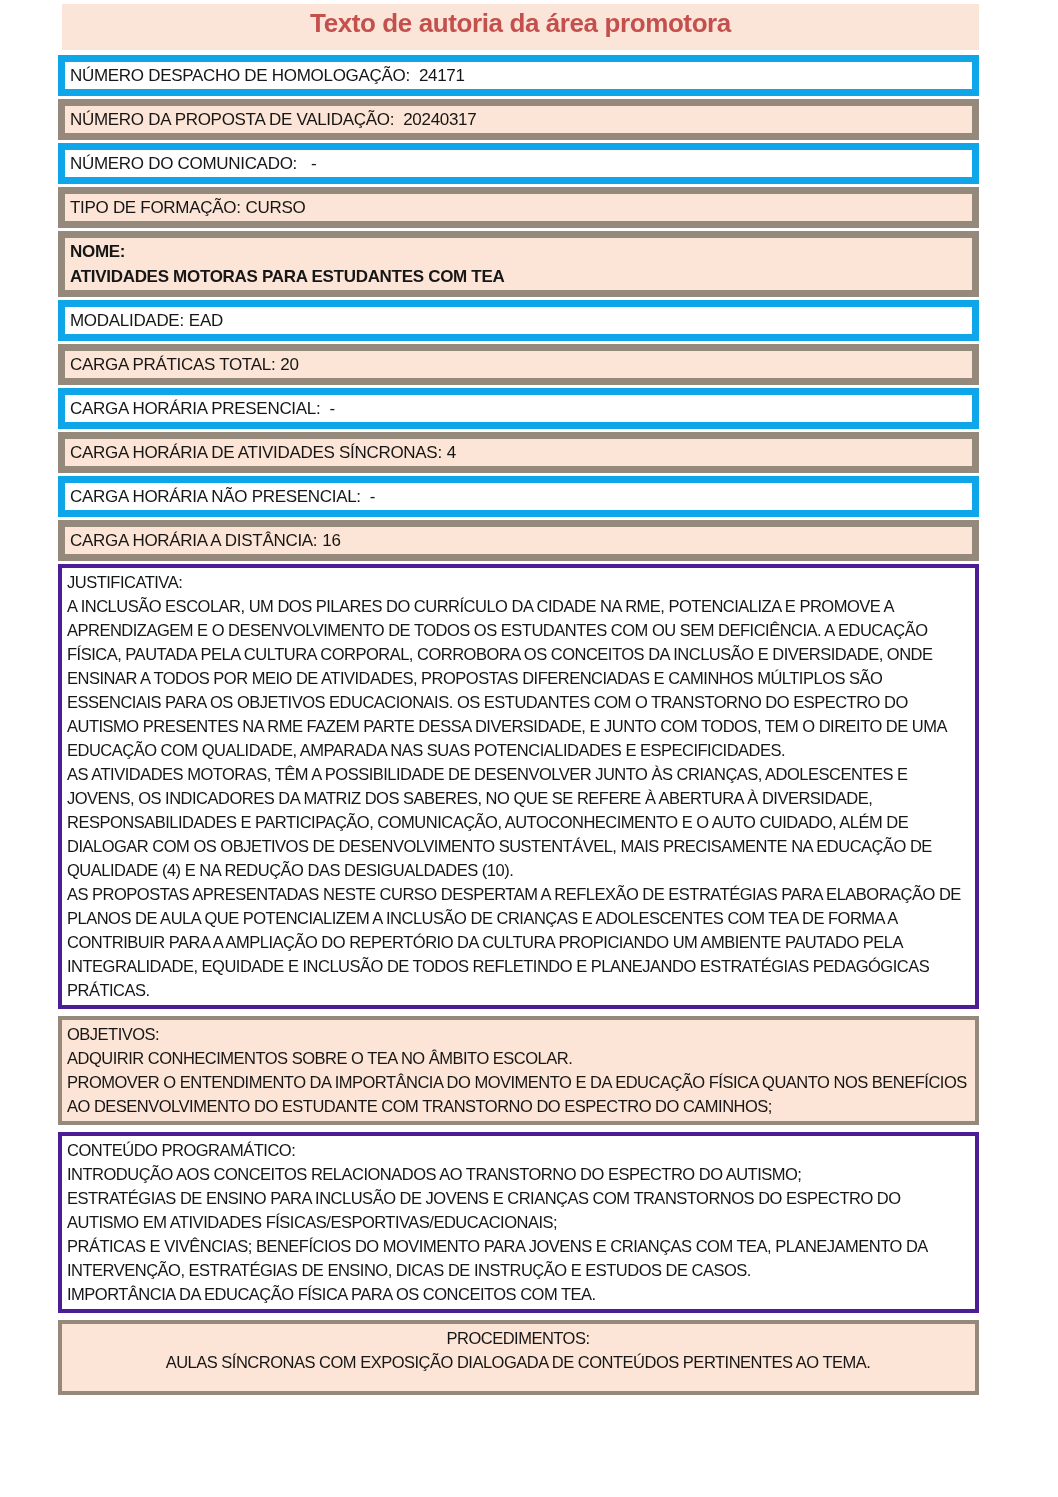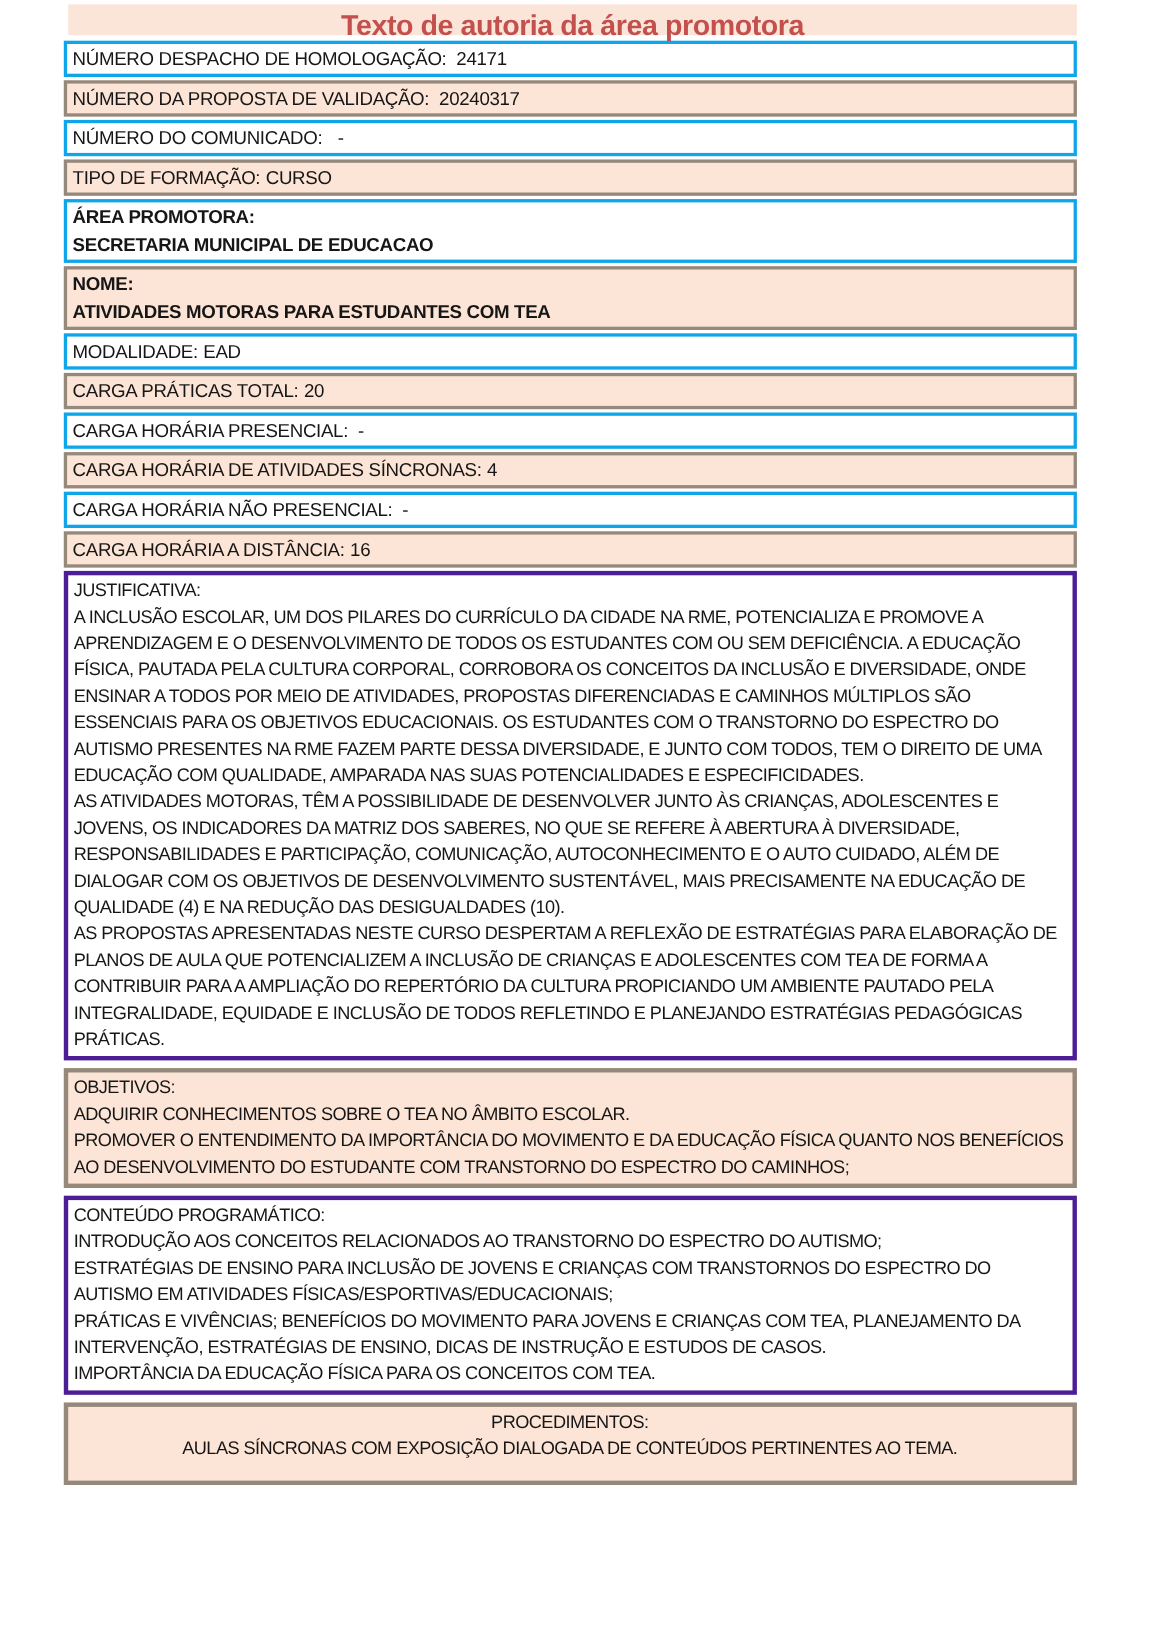--- a/index.html
+++ b/index.html
@@ -22,34 +22,34 @@
   .h-line{
     font-weight:bold;
     font-size:23px;
     line-height:33px;
     letter-spacing:-0.4px;
     white-space:nowrap;
   }
   .h-line.big{font-size:26px;line-height:36px;}
   .banner{
     margin:4px 0 0 4px;
-    height:28px;
+    height:46px;
     line-height:38px;
     background:var(--banner-bg,#fbe5d8);
     color:var(--banner-fg,#c4504e);
     text-align:center;
     font-weight:bold;
     font-size:26px;
     letter-spacing:-0.4px;
   }
   
   .rows{margin-top:5px;}
   .row{
     box-sizing:border-box;
-    border:3px solid #0ea5e9;
+    border:7px solid #0ea5e9;
     background:#ffffff;
     padding:1px 5px;
     font-size:17px;
     line-height:25px;
     letter-spacing:-0.3px;
     margin-bottom:3px;
     white-space:nowrap;
     overflow:hidden;
   }
   .row.peach{background:var(--peach,#fce4d6);border-color:#95897c;}
@@ -94,24 +94,20 @@
       </div>
 
       <div class="row">
         <span class="lbl">NÚMERO DO COMUNICADO:</span><span class="val g3">-</span>
       </div>
 
       <div class="row peach">
         <span class="lbl">TIPO DE FORMAÇÃO:</span><span class="val">CURSO</span>
       </div>
 
-      <div class="row double bold">
-        <span class="lbl">ÁREA PROMOTORA:</span>
-        <span class="val">SECRETARIA MUNICIPAL DE EDUCACAO</span>
-      </div>
 
       <div class="row double bold peach">
         <span class="lbl">NOME:</span>
         <span class="val">ATIVIDADES MOTORAS PARA ESTUDANTES COM TEA</span>
       </div>
 
       <div class="row">
         <span class="lbl">MODALIDADE:</span><span class="val">EAD</span>
       </div>
 

